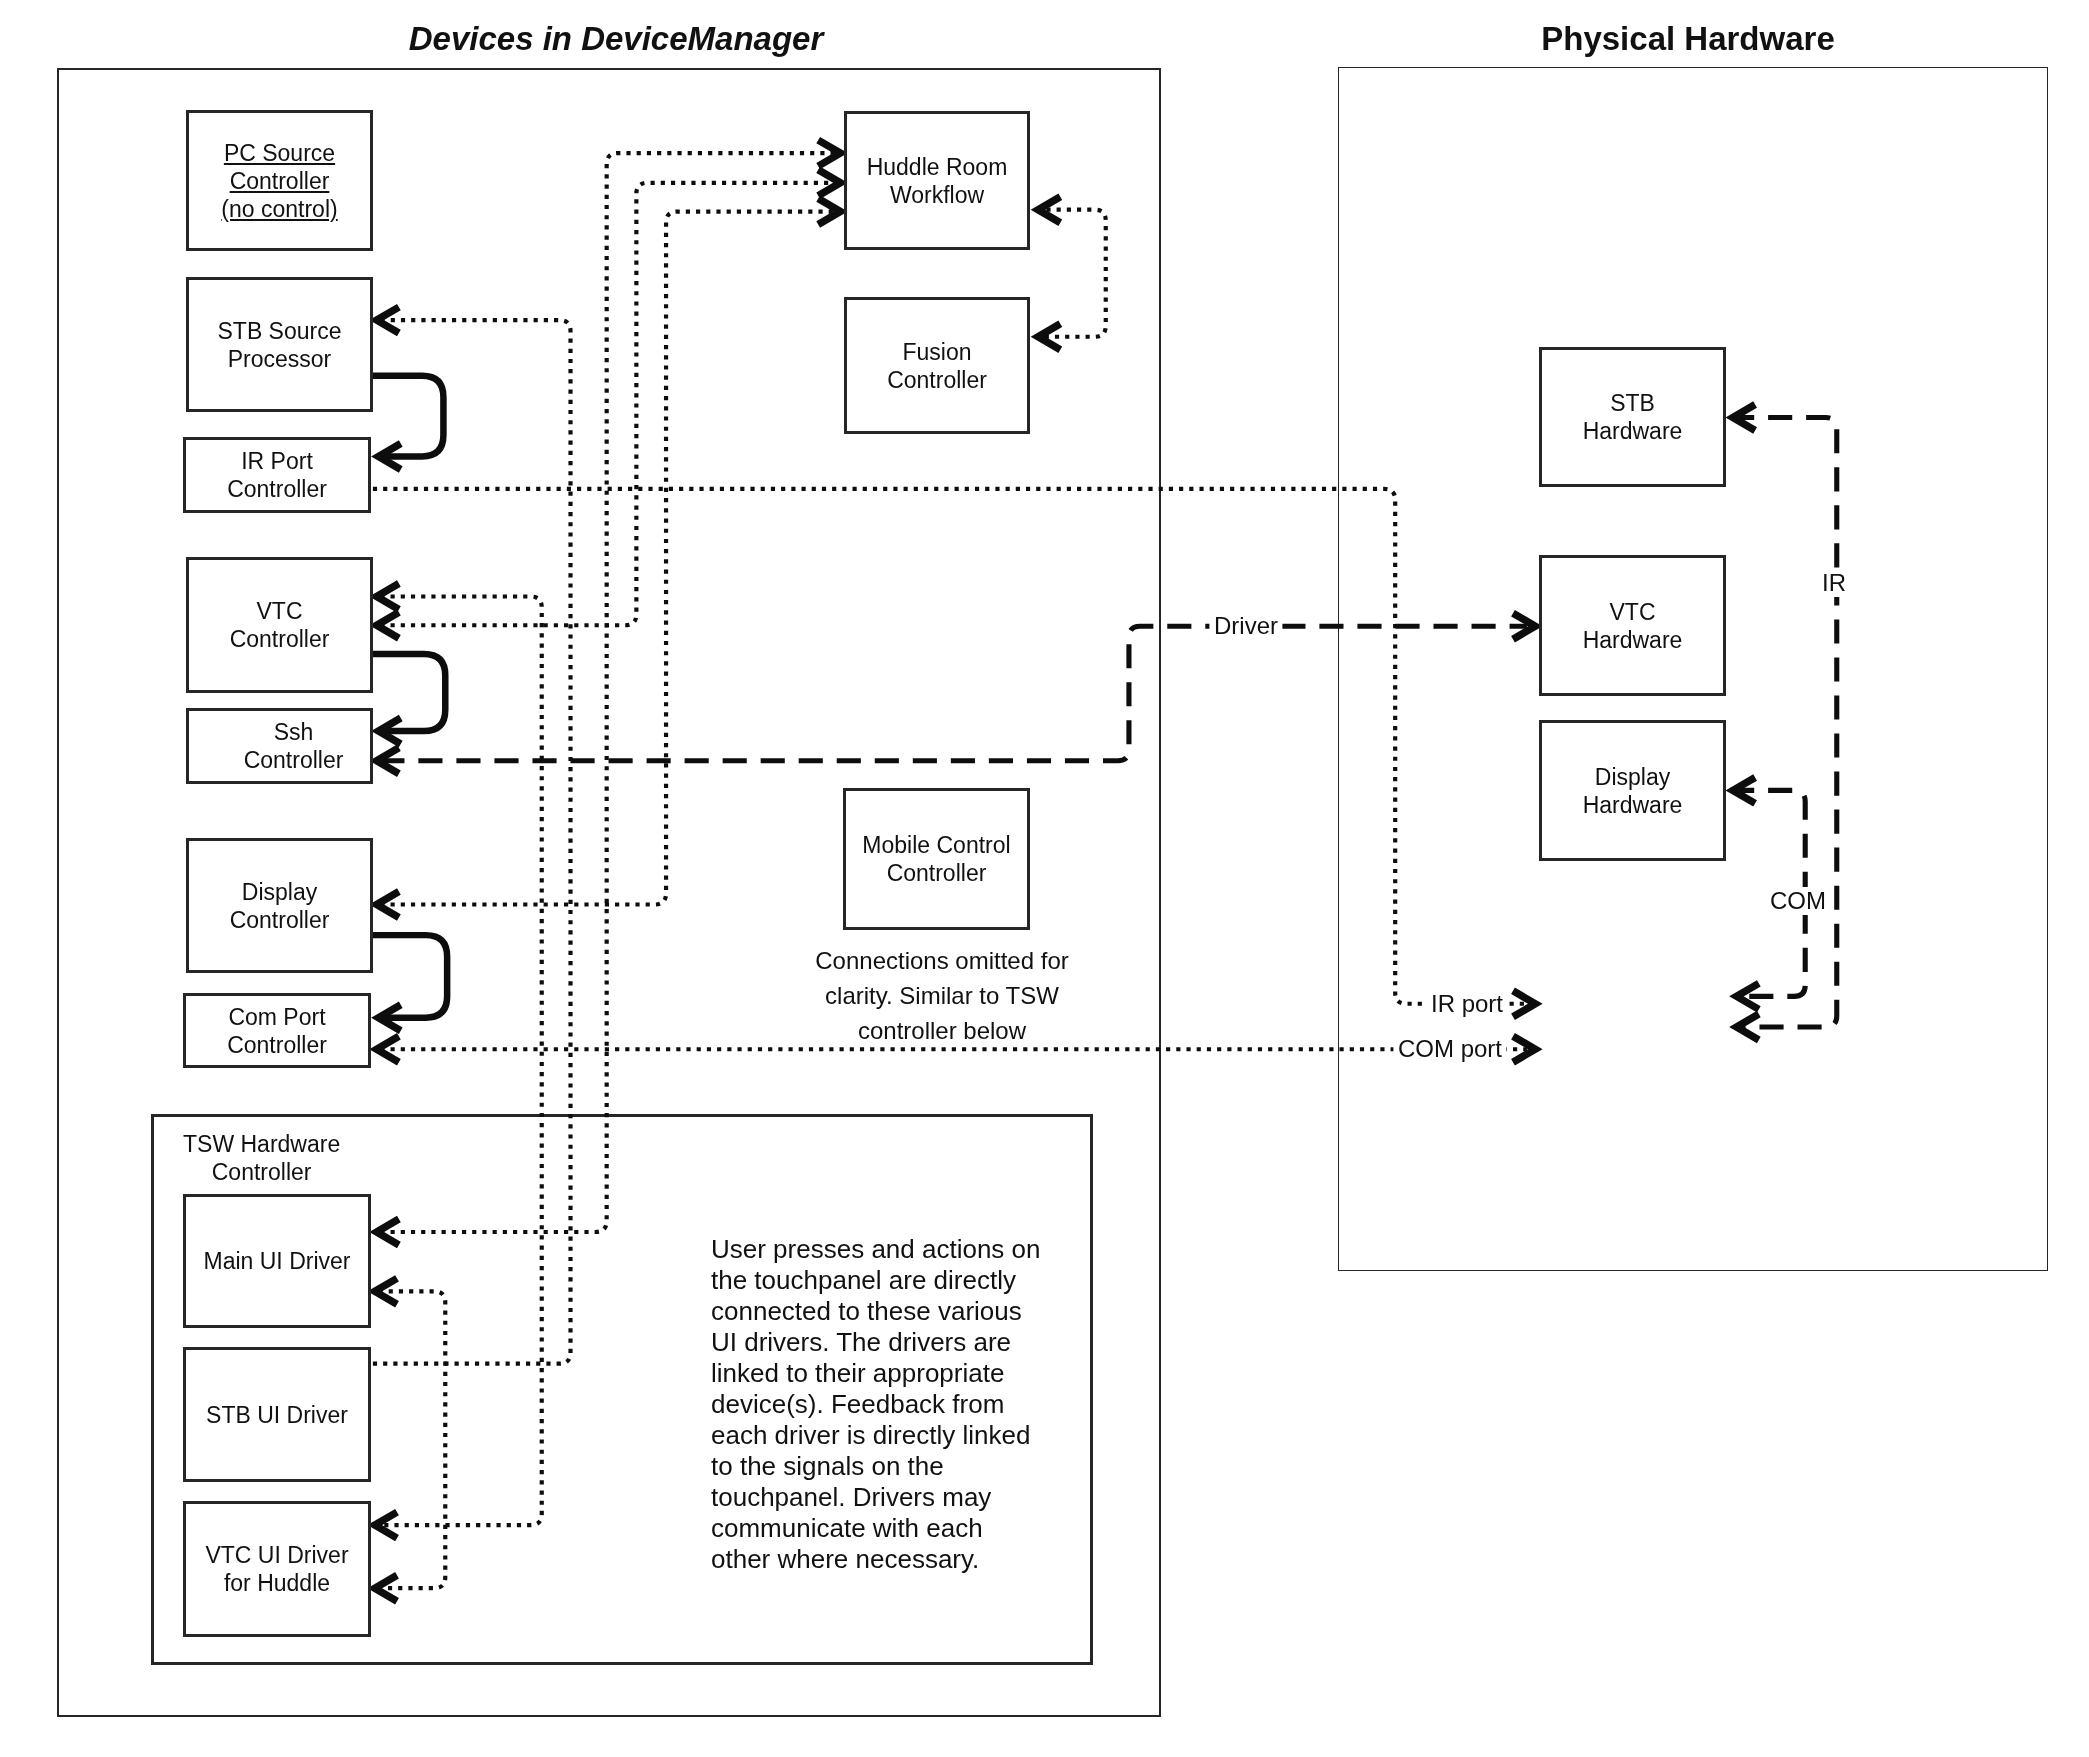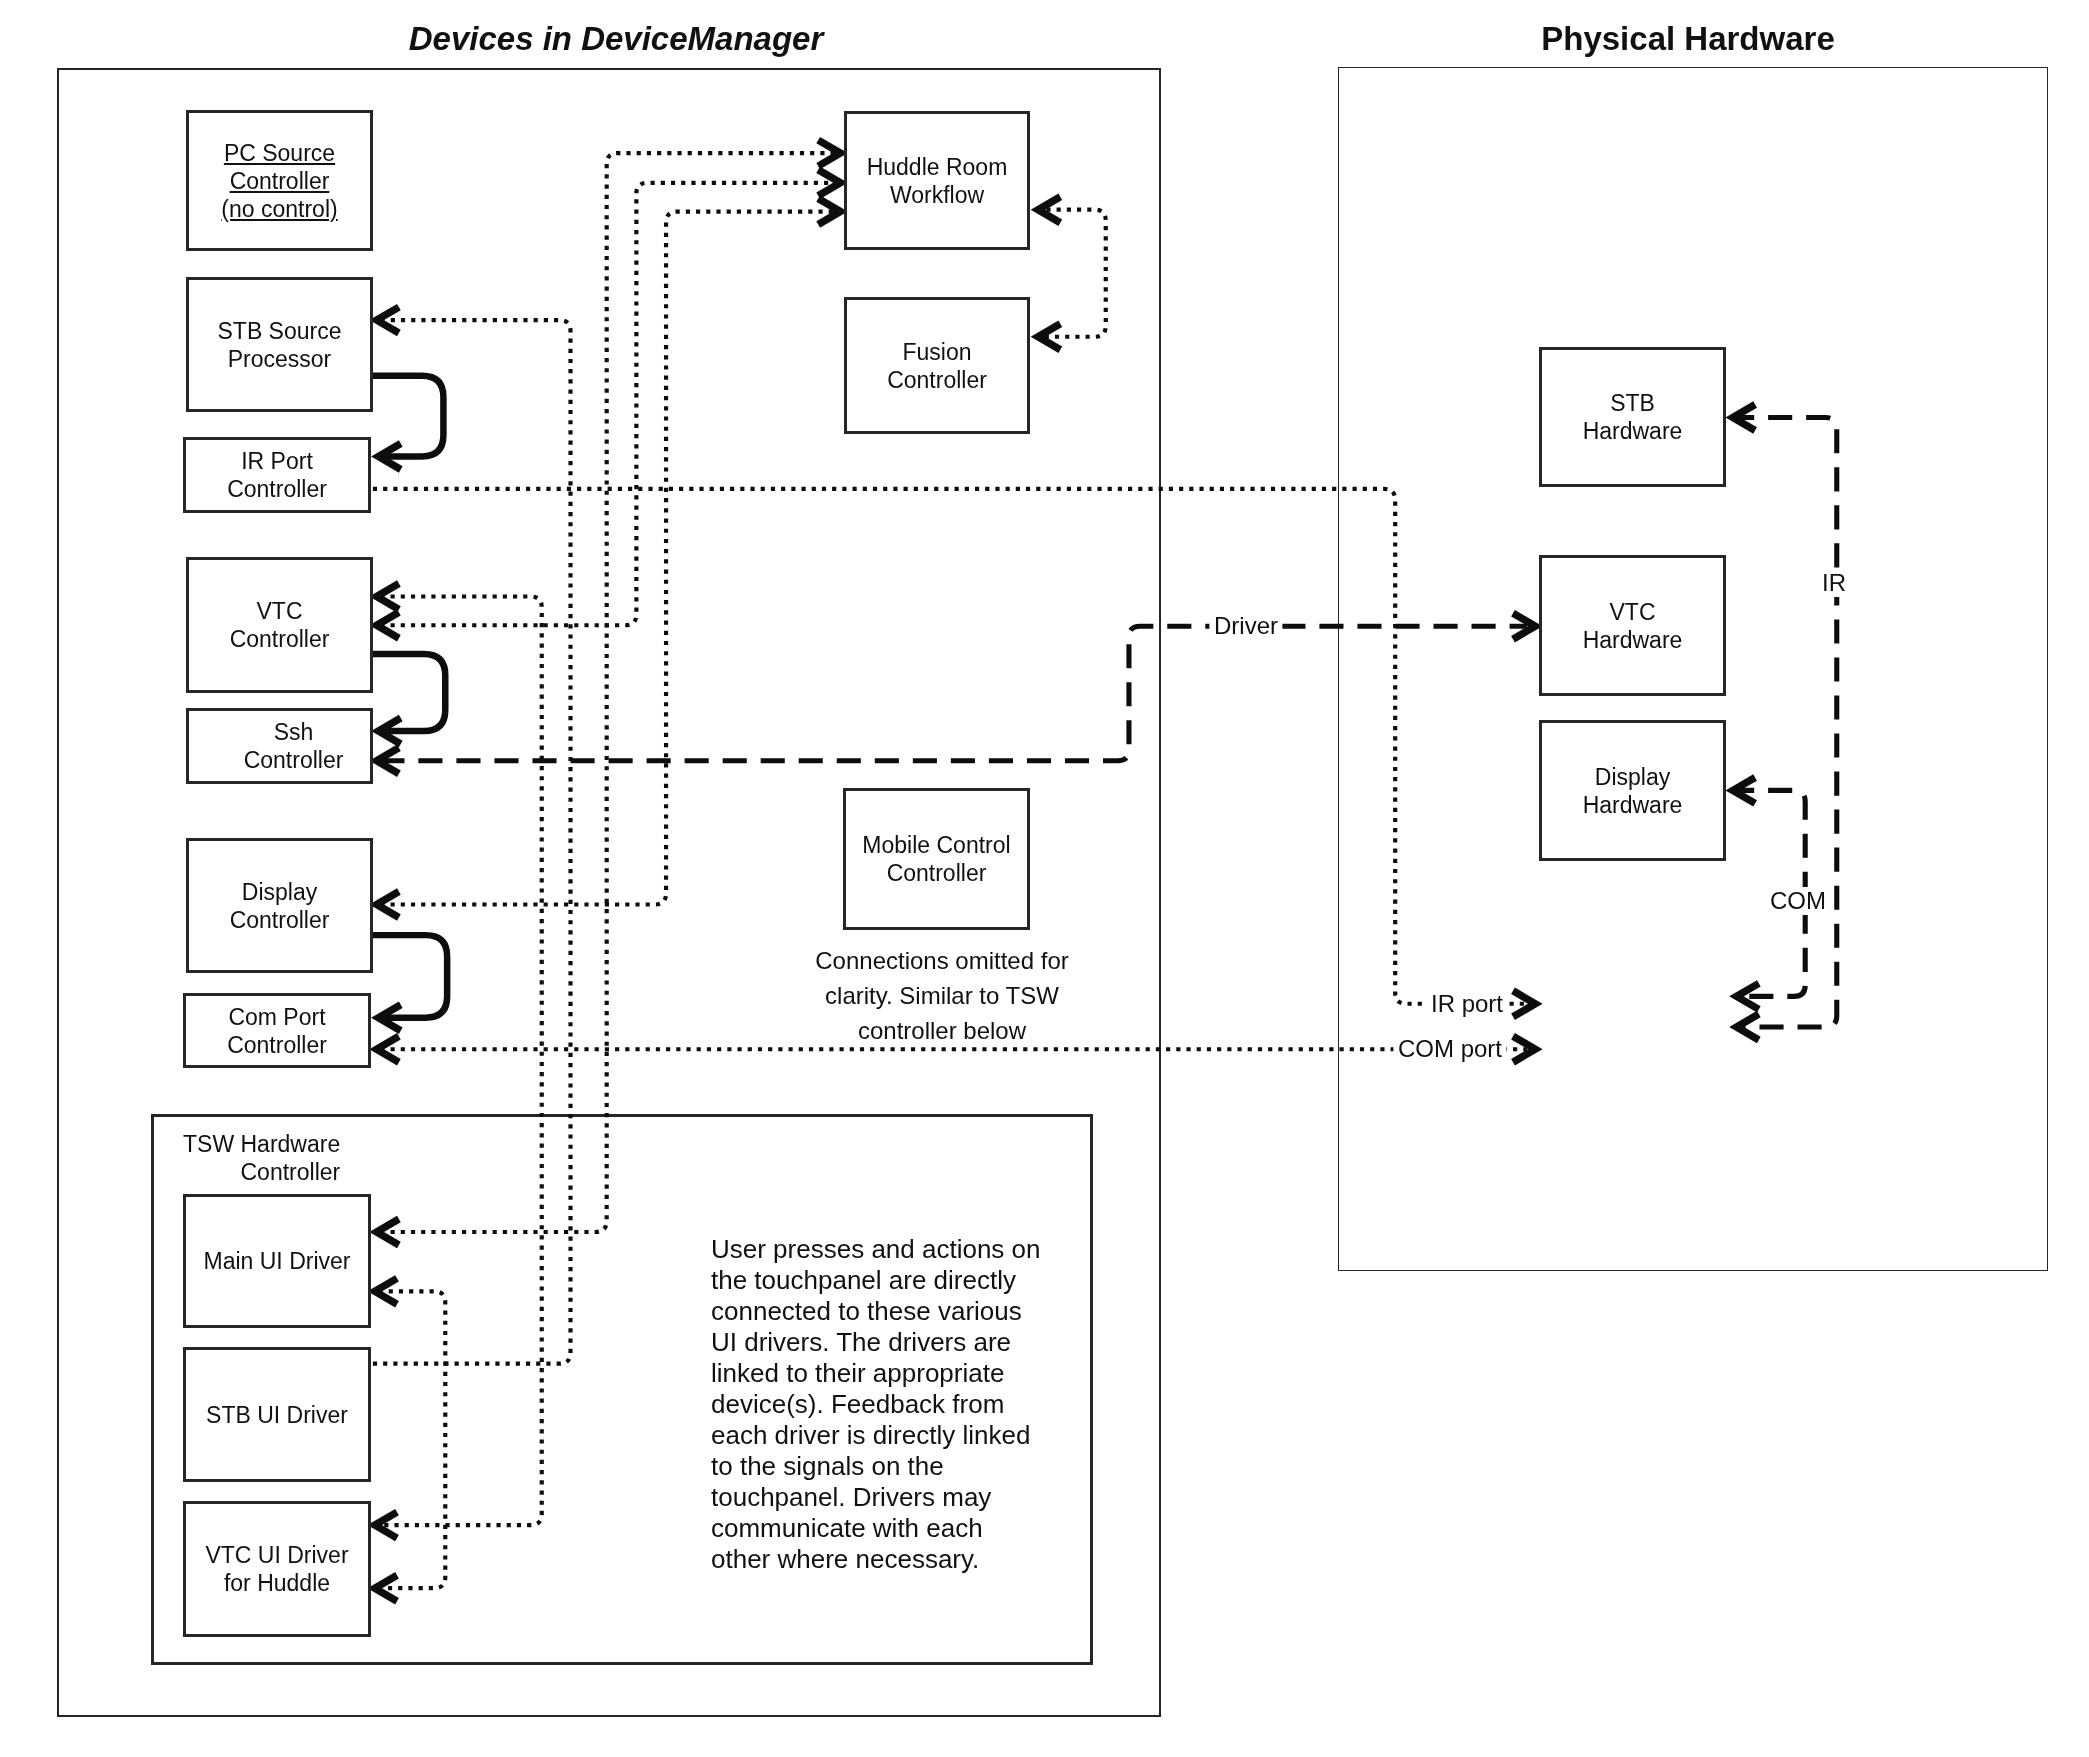--- a/index.html
+++ b/index.html
@@ -38,21 +38,21 @@
     text-align:center;
     white-space:pre-line;
     font-size:23px;
     line-height:28px;
   }
   .corner-label{
     position:absolute;
     white-space:pre-line;
     font-size:23px;
     line-height:28px;
-    text-align:right;
+    text-align:center;
   }
   .note{
     position:absolute;
     transform:translateX(-50%);
     text-align:center;
     white-space:pre-line;
     font-size:24px;
     line-height:35px;
   }
   .paragraph{

